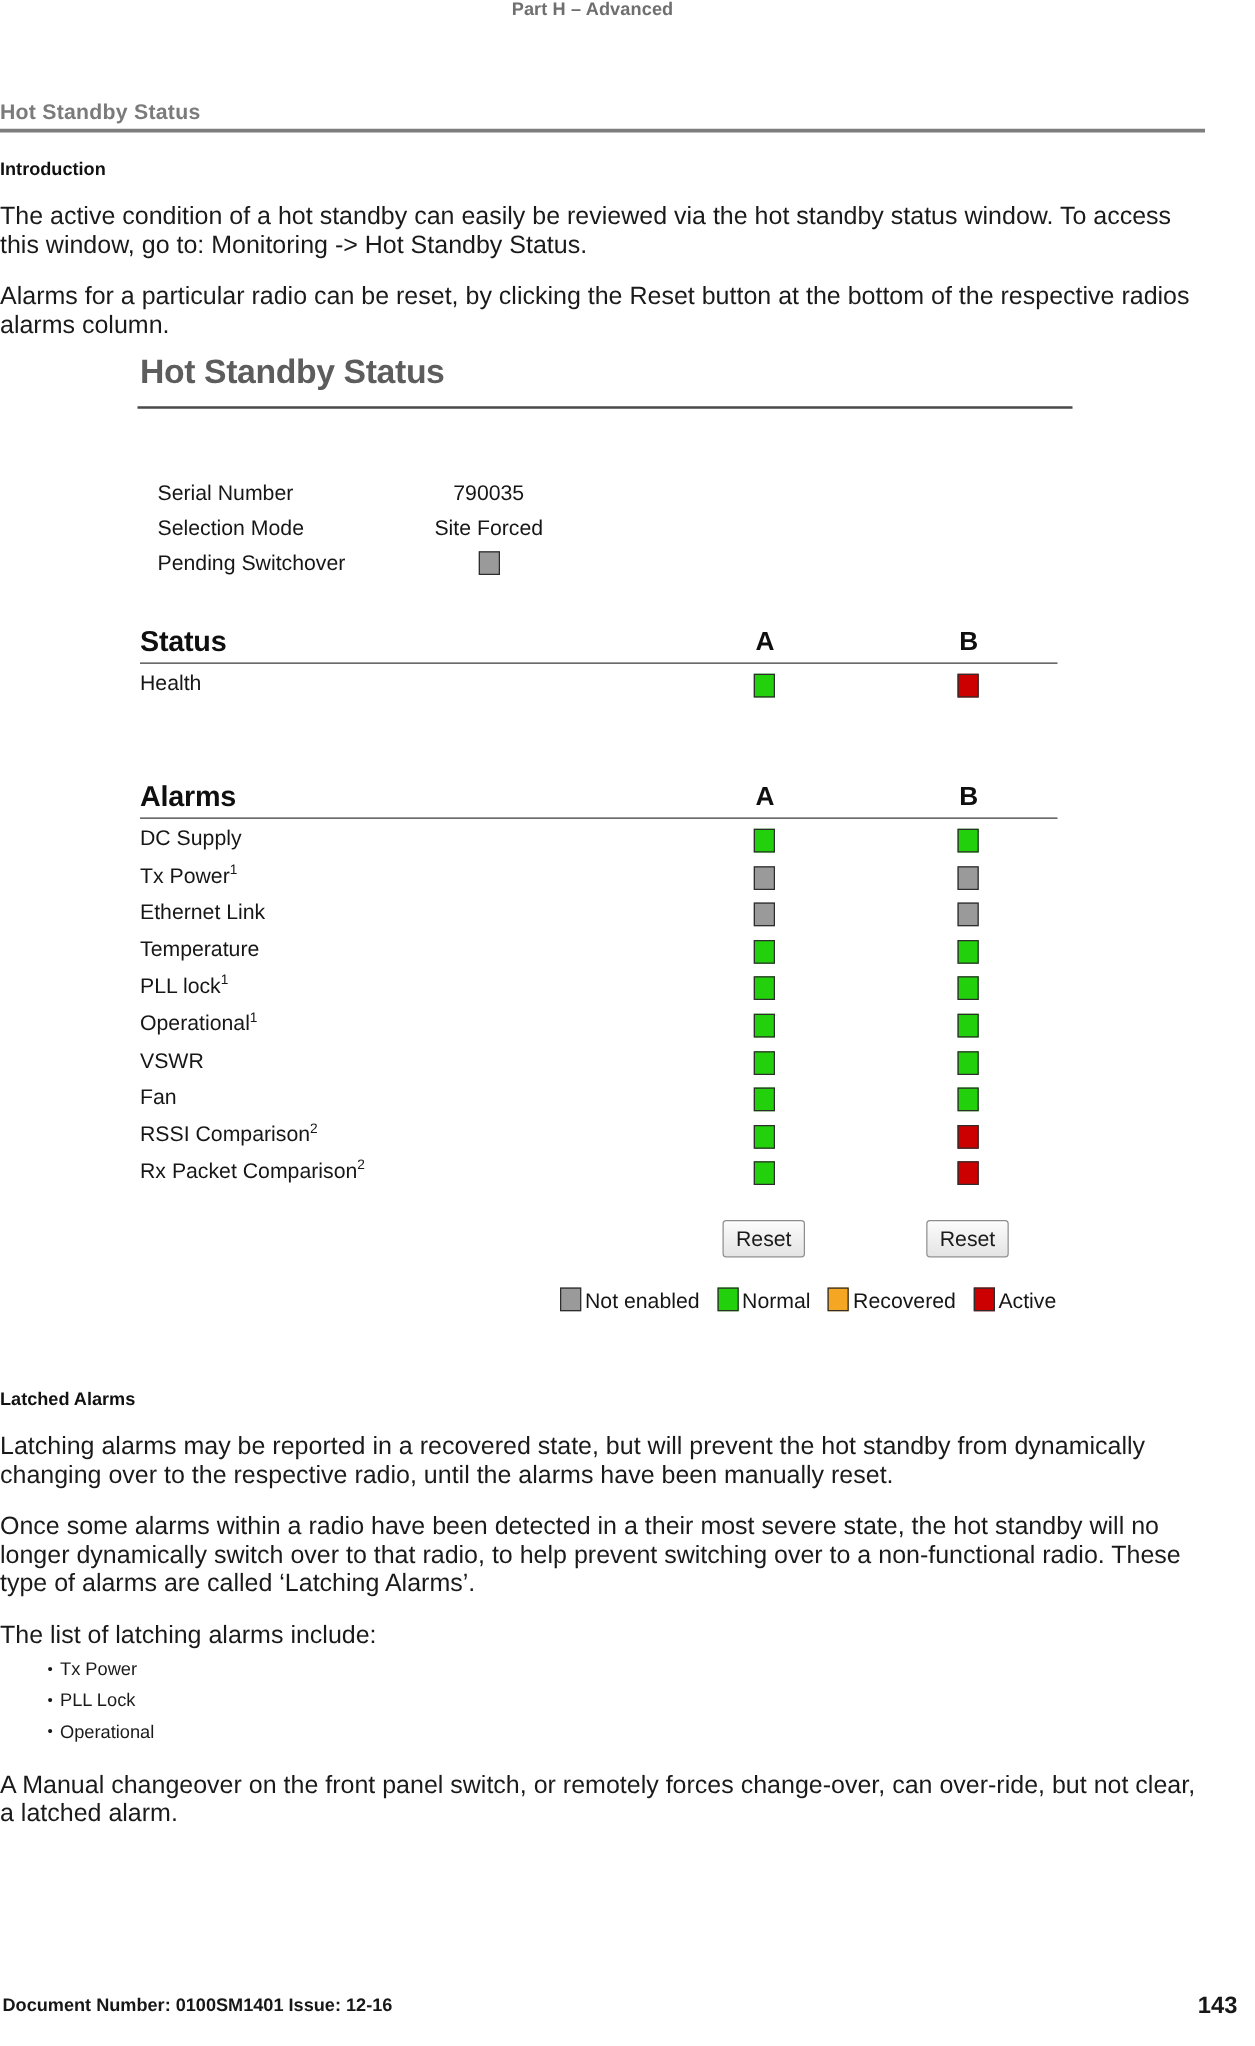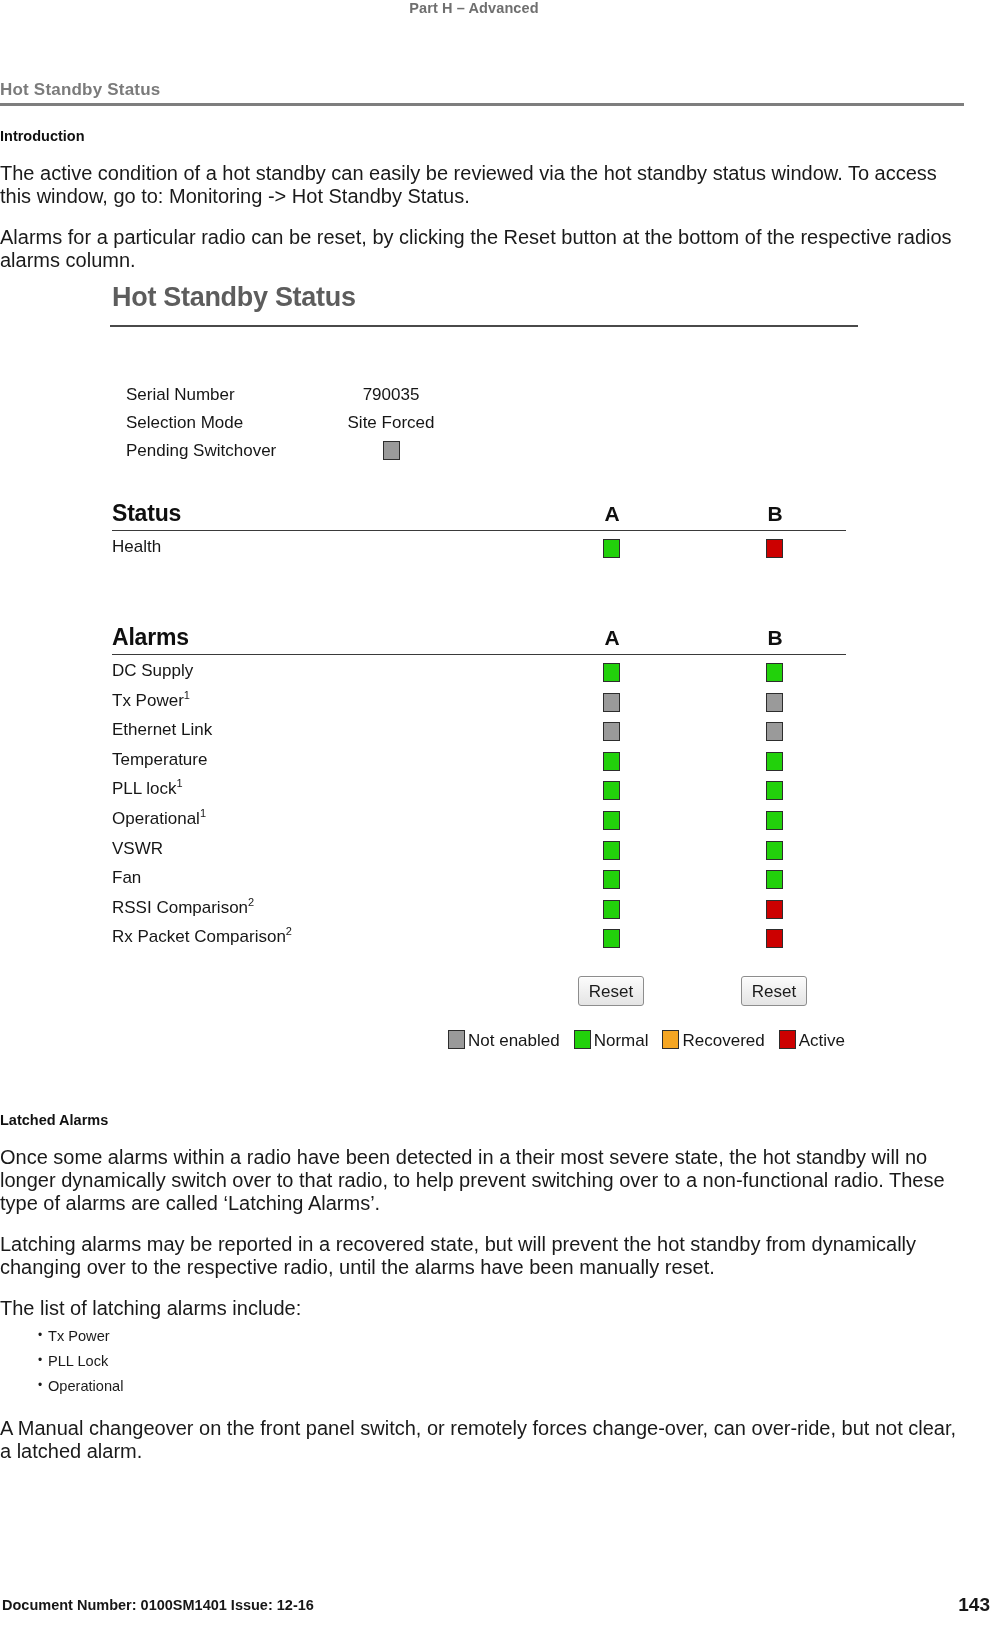--- a/index.html
+++ b/index.html
@@ -419,22 +419,22 @@
   <div class="reset-row" style="top:692px;">
     <button class="reset-btn a">Reset</button>
     <button class="reset-btn b">Reset</button>
   </div>
 
   <div class="legend" id="legend" style="top:758px;"><span class="legend-item"><span class="legend-swatch" style="background: rgb(154, 154, 154);"></span><span class="legend-label">Not enabled</span></span><span class="legend-item"><span class="legend-swatch" style="background: rgb(34, 209, 11);"></span><span class="legend-label">Normal</span></span><span class="legend-item"><span class="legend-swatch" style="background: rgb(245, 166, 35);"></span><span class="legend-label">Recovered</span></span><span class="legend-item"><span class="legend-swatch" style="background: rgb(204, 0, 0);"></span><span class="legend-label">Active</span></span></div>
 </div>
 
 <div class="content" style="top:1112px;">
   <h2 class="sub-heading">Latched Alarms</h2>
+  <p class="para">Latching alarms may be reported in a recovered state, but will prevent the hot standby from dynamically changing over to the respective radio, until the alarms have been manually reset.</p>
   <p class="para">Once some alarms within a radio have been detected in a their most severe state, the hot standby will no longer dynamically switch over to that radio, to help prevent switching over to a non-functional radio. These type of alarms are called ‘Latching Alarms’.</p>
-  <p class="para">Latching alarms may be reported in a recovered state, but will prevent the hot standby from dynamically changing over to the respective radio, until the alarms have been manually reset.</p>
   <p class="para" style="margin-bottom:2px;">The list of latching alarms include:</p>
   <ul class="bullet-list" id="latching-list">
       <li>Tx Power</li>
       <li>PLL Lock</li>
       <li>Operational</li>
     </ul>
   <p class="para">A Manual changeover on the front panel switch, or remotely forces change-over, can over-ride, but not clear, a latched alarm.</p>
 </div>
 
 <div class="page-footer">

